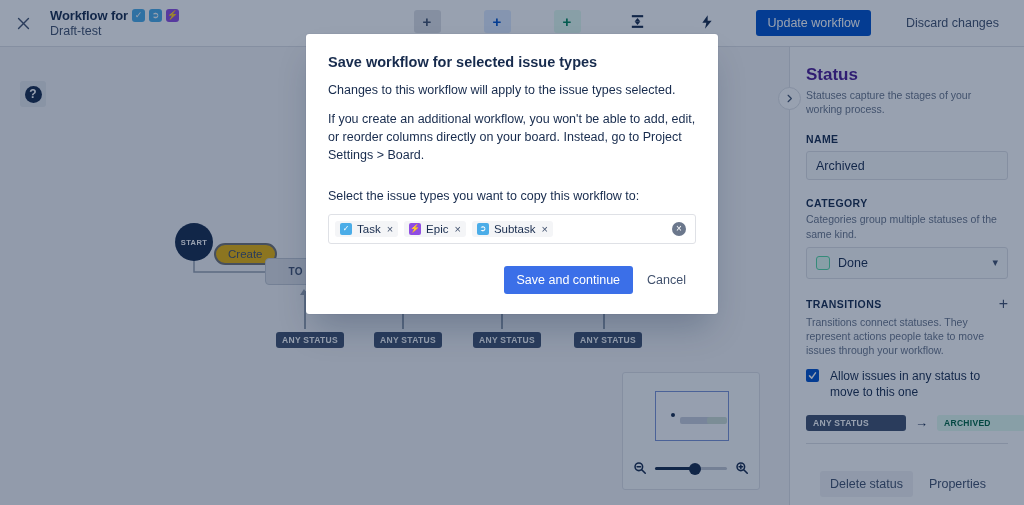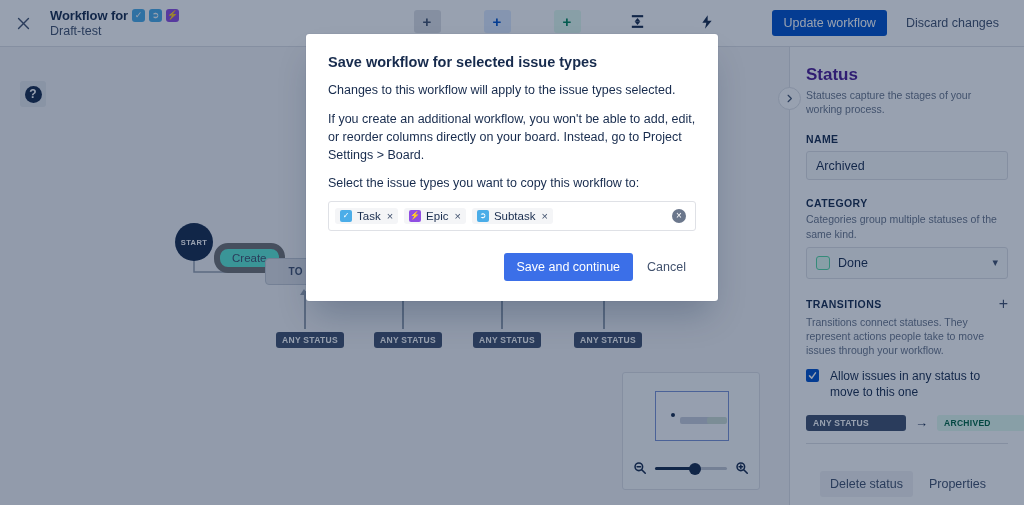--- a/index.html
+++ b/index.html
@@ -70,21 +70,21 @@
   .tool-ico.prog { background: #deebff; color: #0052cc; }
   .tool-ico.done { background: #e3fcef; color: #00875a; }
   .tool-ico.plain { background: transparent; color: #42526e; }
   .tool-label {
     font-size: 10.5px; color: #42526e; margin-top: 3px; white-space: nowrap;
   }
 
   
   .topright {
     position: absolute; right: 14px; top: 0; height: 46px;
-    display: flex; align-items: center; gap: 8px;
+    display: flex; align-items: center; gap: 24px;
   }
   .btn {
     font-family: "Liberation Sans", sans-serif;
     font-size: 12.5px; border: none; border-radius: 3px;
     padding: 6px 11px; cursor: pointer; white-space: nowrap;
   }
   .btn-primary { background: #0052cc; color: #fff; font-weight: 400; }
   .btn-subtle { background: transparent; color: #42526e; }
 
   
@@ -111,21 +111,21 @@
   
   .start-node {
     position: absolute; left: 175px; top: 176px;
     width: 38px; height: 38px; border-radius: 50%;
     background: #172b4d; color: #fff;
     font-size: 7.5px; font-weight: 700; letter-spacing: 0.4px;
     display: flex; align-items: center; justify-content: center;
   }
   .create-pill {
     position: absolute; left: 214px; top: 196px;
-    border: 6px solid #737373; background: #5eead4;
+    border: 2px solid #737373; background: #eab308;
     border-radius: 14px; padding: 3px 12px;
     font-size: 11.5px; color: #42526e;
     cursor: pointer;
   }
   .create-path {
     position: absolute; left: 176px; top: 195px;
     width: 170px; height: 70px;
   }
 
   
@@ -298,21 +298,21 @@
     box-shadow: 0 0 1px rgba(9,30,66,0.31), 0 20px 32px -8px rgba(9,30,66,0.25);
     padding: 20px 22px 20px 22px;
     z-index: 100;
   }
   .modal h2 {
     font-size: 14.5px; font-weight: 700; color: #172b4d;
   }
   .modal p {
     font-size: 12.5px; color: #172b4d; line-height: 1.45; margin-top: 11px;
   }
-  .modal p.tight { margin-top: 9px; }
+  .modal p.tight { margin-top: 22px; }
   .tag-field {
     margin-top: 9px;
     border: 1px solid #dfe1e6; border-radius: 3px; background: #fff;
     min-height: 30px; display: flex; align-items: center;
     padding: 4px 6px; gap: 6px;
   }
   .tag {
     display: inline-flex; align-items: center; gap: 5px;
     background: #f4f5f7; border-radius: 3px;
     padding: 2px 5px; font-size: 11.5px; color: #172b4d;

